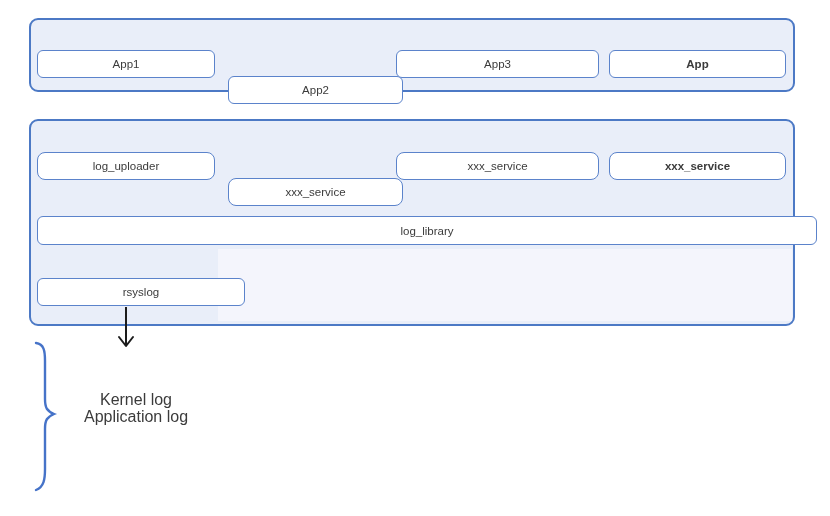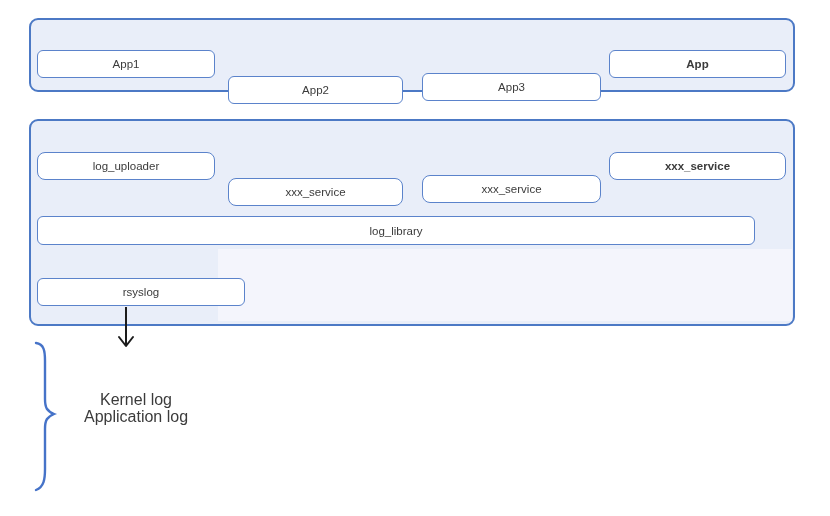--- a/index.html
+++ b/index.html
@@ -32,28 +32,28 @@
     display: flex;
     align-items: center;
     justify-content: center;
     font-size: 11.5px;
     color: #3b3b3b;
     white-space: nowrap;
   }
   
   .col1 { left: 6px;   width: 178px; }
   .col2 { left: 197px; width: 175px; margin-top: 26px; }
-  .col3 { left: 391px; width: 179px; margin-top: 23px; }
+  .col3 { left: 365px; width: 203px; }
   .col4 { left: 578px; width: 177px; font-weight: bold; }
   .apps .box { top: 30px; }
   .services .row-box { top: 31px; border-radius: 8px; }
   .library-box {
     left: 6px;
     top: 95px;
-    width: 718px;
+    width: 780px;
     height: 29px;
   }
   .sub-panel {
     position: absolute;
     left: 187px;
     top: 128px;
     right: 1px;
     bottom: 3px;
     background: #f4f5fc;
   }

